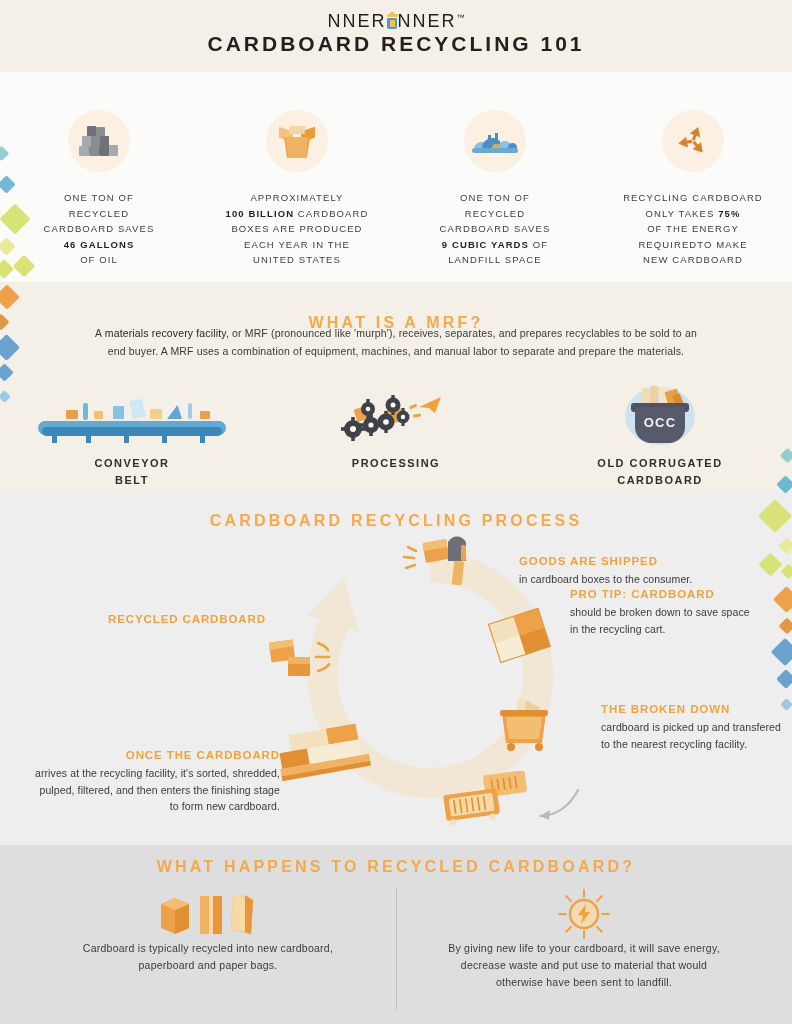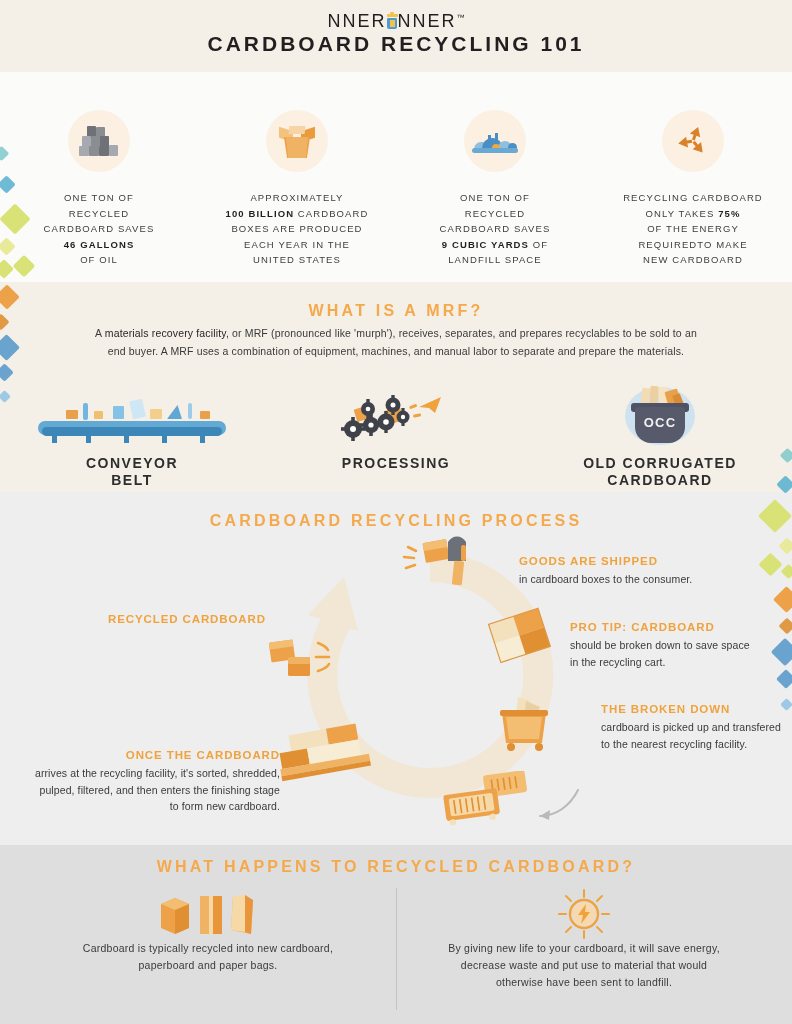--- a/index.html
+++ b/index.html
@@ -82,31 +82,31 @@
   .ic-land{position:absolute;left:50%;top:54%;transform:translate(-50%,-50%);width:46px;height:26px;}
   .ic-land .hill{position:absolute;background:#4a8fc4;}
   .ic-land .hill2{background:#8dc0e0;}
   .ic-land .water{position:absolute;left:0;bottom:3px;width:46px;height:5px;background:#6aa9d4;border-radius:3px;}
   .ic-land .sun{position:absolute;left:20px;bottom:4px;width:8px;height:8px;border-radius:50%;background:#f0a83f;}
 
   
   .ic-recycle{position:absolute;left:50%;top:50%;transform:translate(-50%,-50%);width:36px;height:36px;}
 
   
-  #mrf-title{position:absolute;top:302px;left:0;width:792px;}
+  #mrf-title{position:absolute;top:314px;left:0;width:792px;}
   #mrf-body{
     position:absolute;top:324px;left:86px;width:620px;
     text-align:center;font-size:10.5px;line-height:18px;color:#3a3a3a;letter-spacing:0.15px;
   }
   #mrf-body b{font-weight:normal;color:#231f20;margin-top:8px;}
   #mrf-icons{position:absolute;top:385px;left:0;width:792px;display:flex;}
   .mrf-col{flex:1;text-align:center;position:relative;}
   .mrf-art{height:62px;position:relative;}
   .mrf-label{
-    font-size:14px;font-weight:bold;letter-spacing:1.5px;color:#2e2e2e;line-height:17px;margin-top:8px;
+    font-size:11px;font-weight:bold;letter-spacing:1.5px;color:#2e2e2e;line-height:17px;margin-top:8px;
   }
 
   
   .conv{position:absolute;left:50%;top:12px;transform:translateX(-50%);width:188px;height:46px;}
   .conv .belt{position:absolute;left:0;top:24px;width:188px;height:14px;background:#62a9d4;border-radius:7px;}
   .conv .belt2{position:absolute;left:4px;top:30px;width:180px;height:9px;background:#3d86b8;border-radius:5px;}
   .conv .leg{position:absolute;top:38px;width:5px;height:8px;background:#3d86b8;}
   .conv .item{position:absolute;border-radius:1px;}
   .conv .sep{position:absolute;top:24px;width:1.5px;height:11px;background:#8ec4e4;}
 
@@ -123,21 +123,21 @@
      font-size:13px;font-weight:bold;letter-spacing:1.2px;}
   .occ .sl{position:absolute;border-radius:1px;}
 
   
   #proc-title{position:absolute;top:512px;left:0;width:792px;}
   #ring{position:absolute;left:300px;top:545px;width:260px;height:260px;}
   .cb-head{color:#f0a23c;font-weight:bold;font-size:11.5px;letter-spacing:0.9px;line-height:16px;}
   .cb-body{color:#3a3a3a;font-size:10.5px;line-height:16.5px;letter-spacing:0.1px;margin-top:2px;}
   .cb{position:absolute;}
   #cb-goods   {top:553px;left:519px;width:180px;}
-  #cb-protip  {top:619px;left:570px;width:180px;}
+  #cb-protip  {top:586px;left:570px;width:180px;}
   #cb-broken  {top:701px;left:601px;width:180px;}
   #cb-recycled{top:611px;left:36px;width:230px;text-align:right;}
   #cb-once    {top:747px;left:30px;width:250px;text-align:right;}
 
   
   #bot-title{position:absolute;top:858px;left:0;width:792px;}
   #bot-divider{position:absolute;left:396px;top:888px;width:1px;height:122px;background:#c3c3c3;}
   #bot-left{position:absolute;top:890px;left:20px;width:376px;text-align:center;}
   #bot-right{position:absolute;top:890px;left:396px;width:376px;text-align:center;}
   .bot-art{height:50px;position:relative;}

